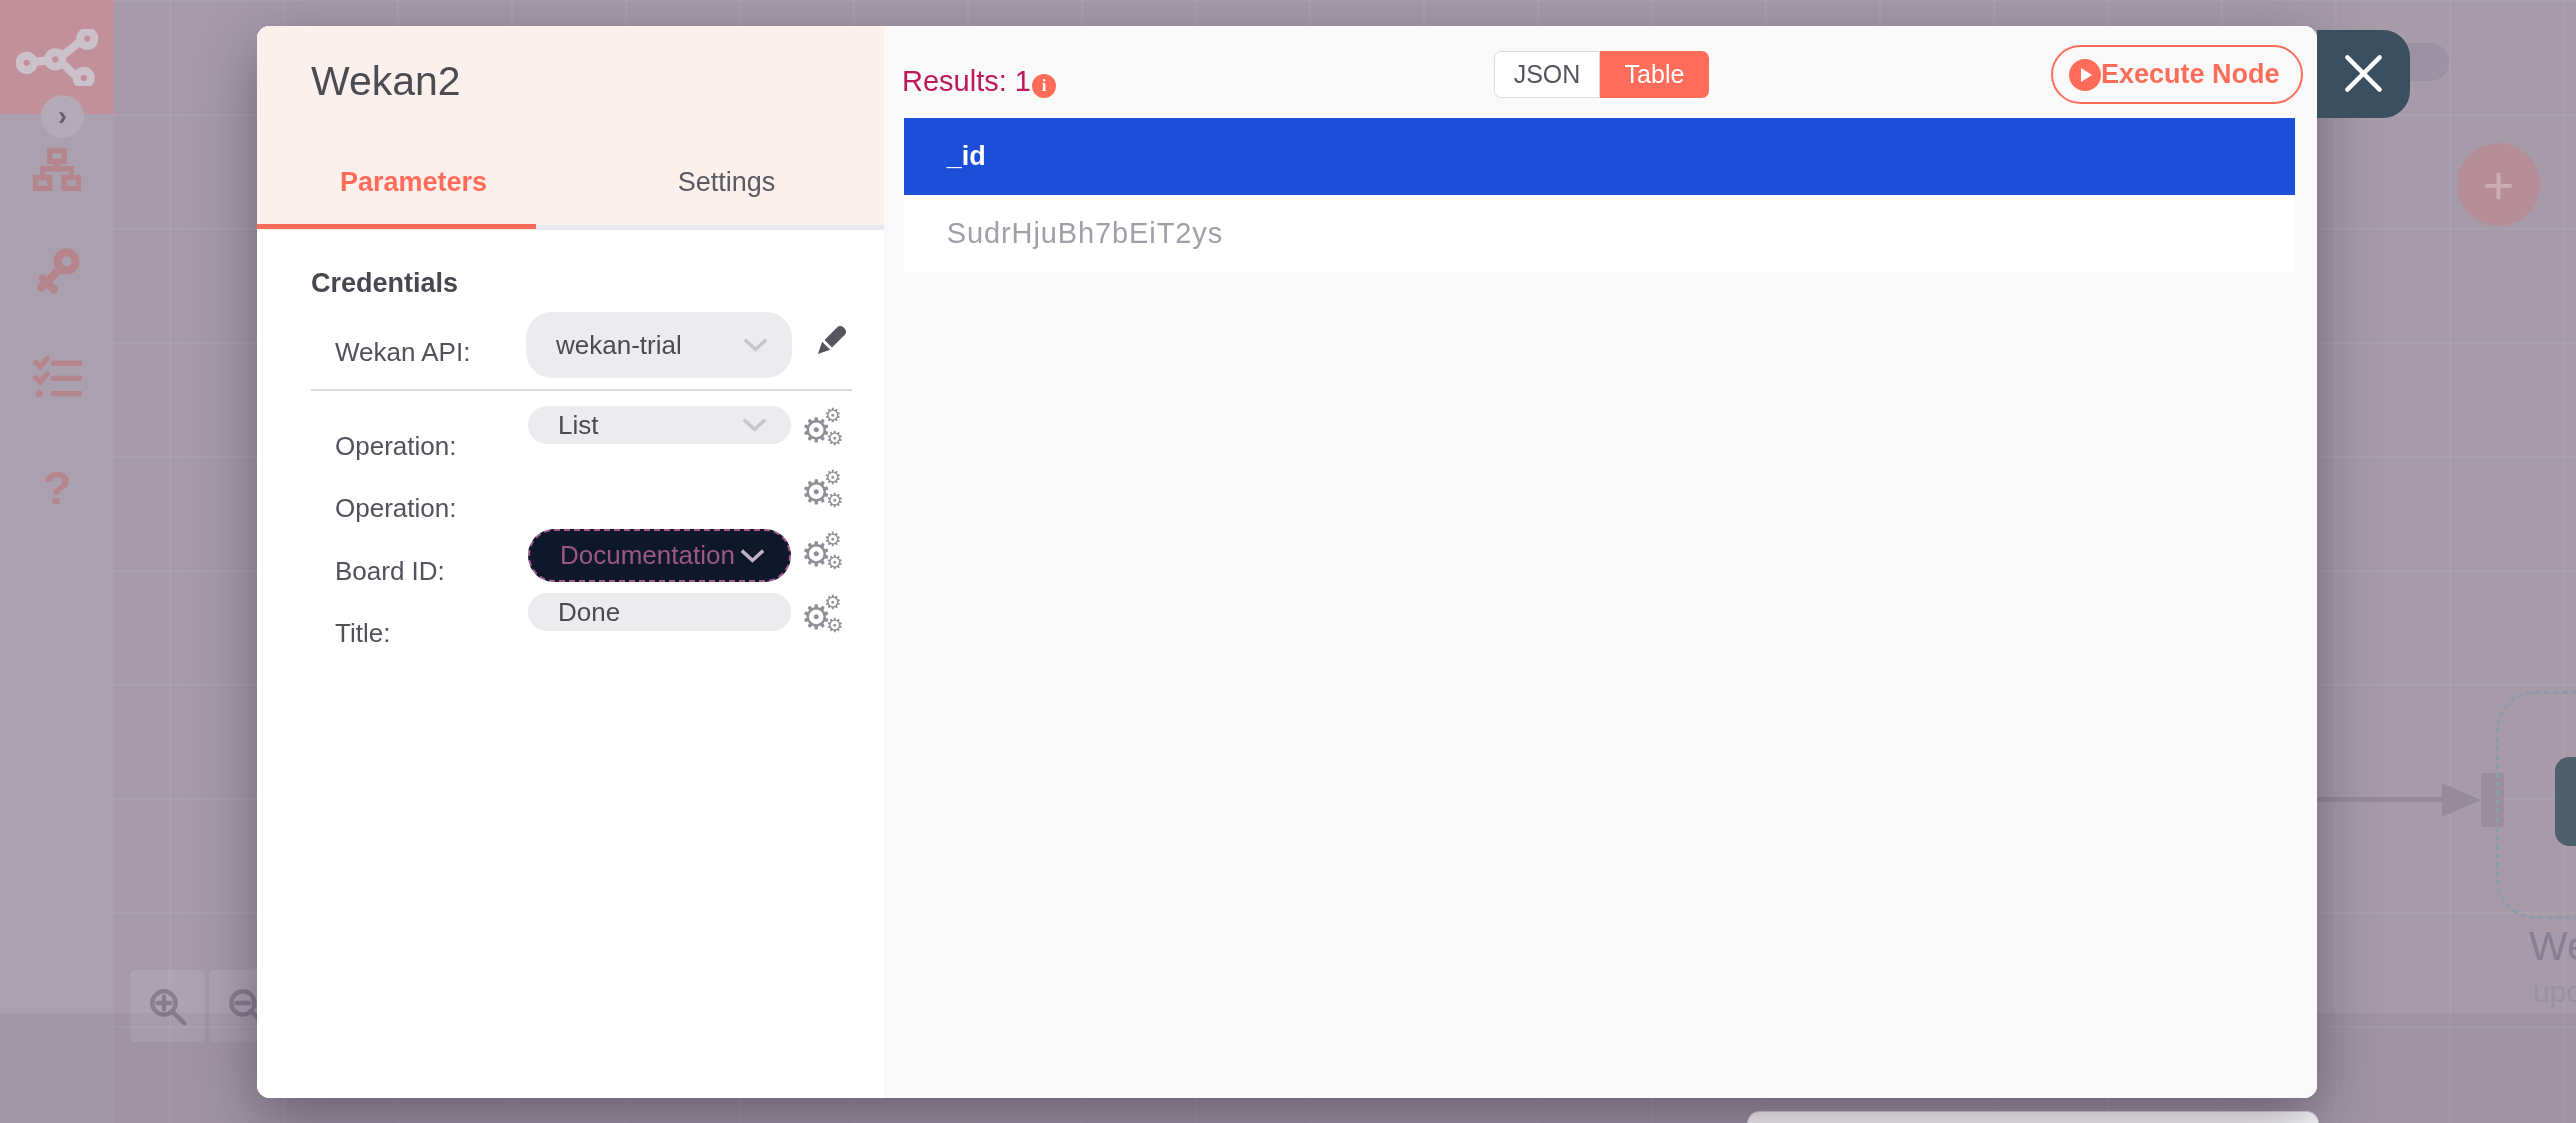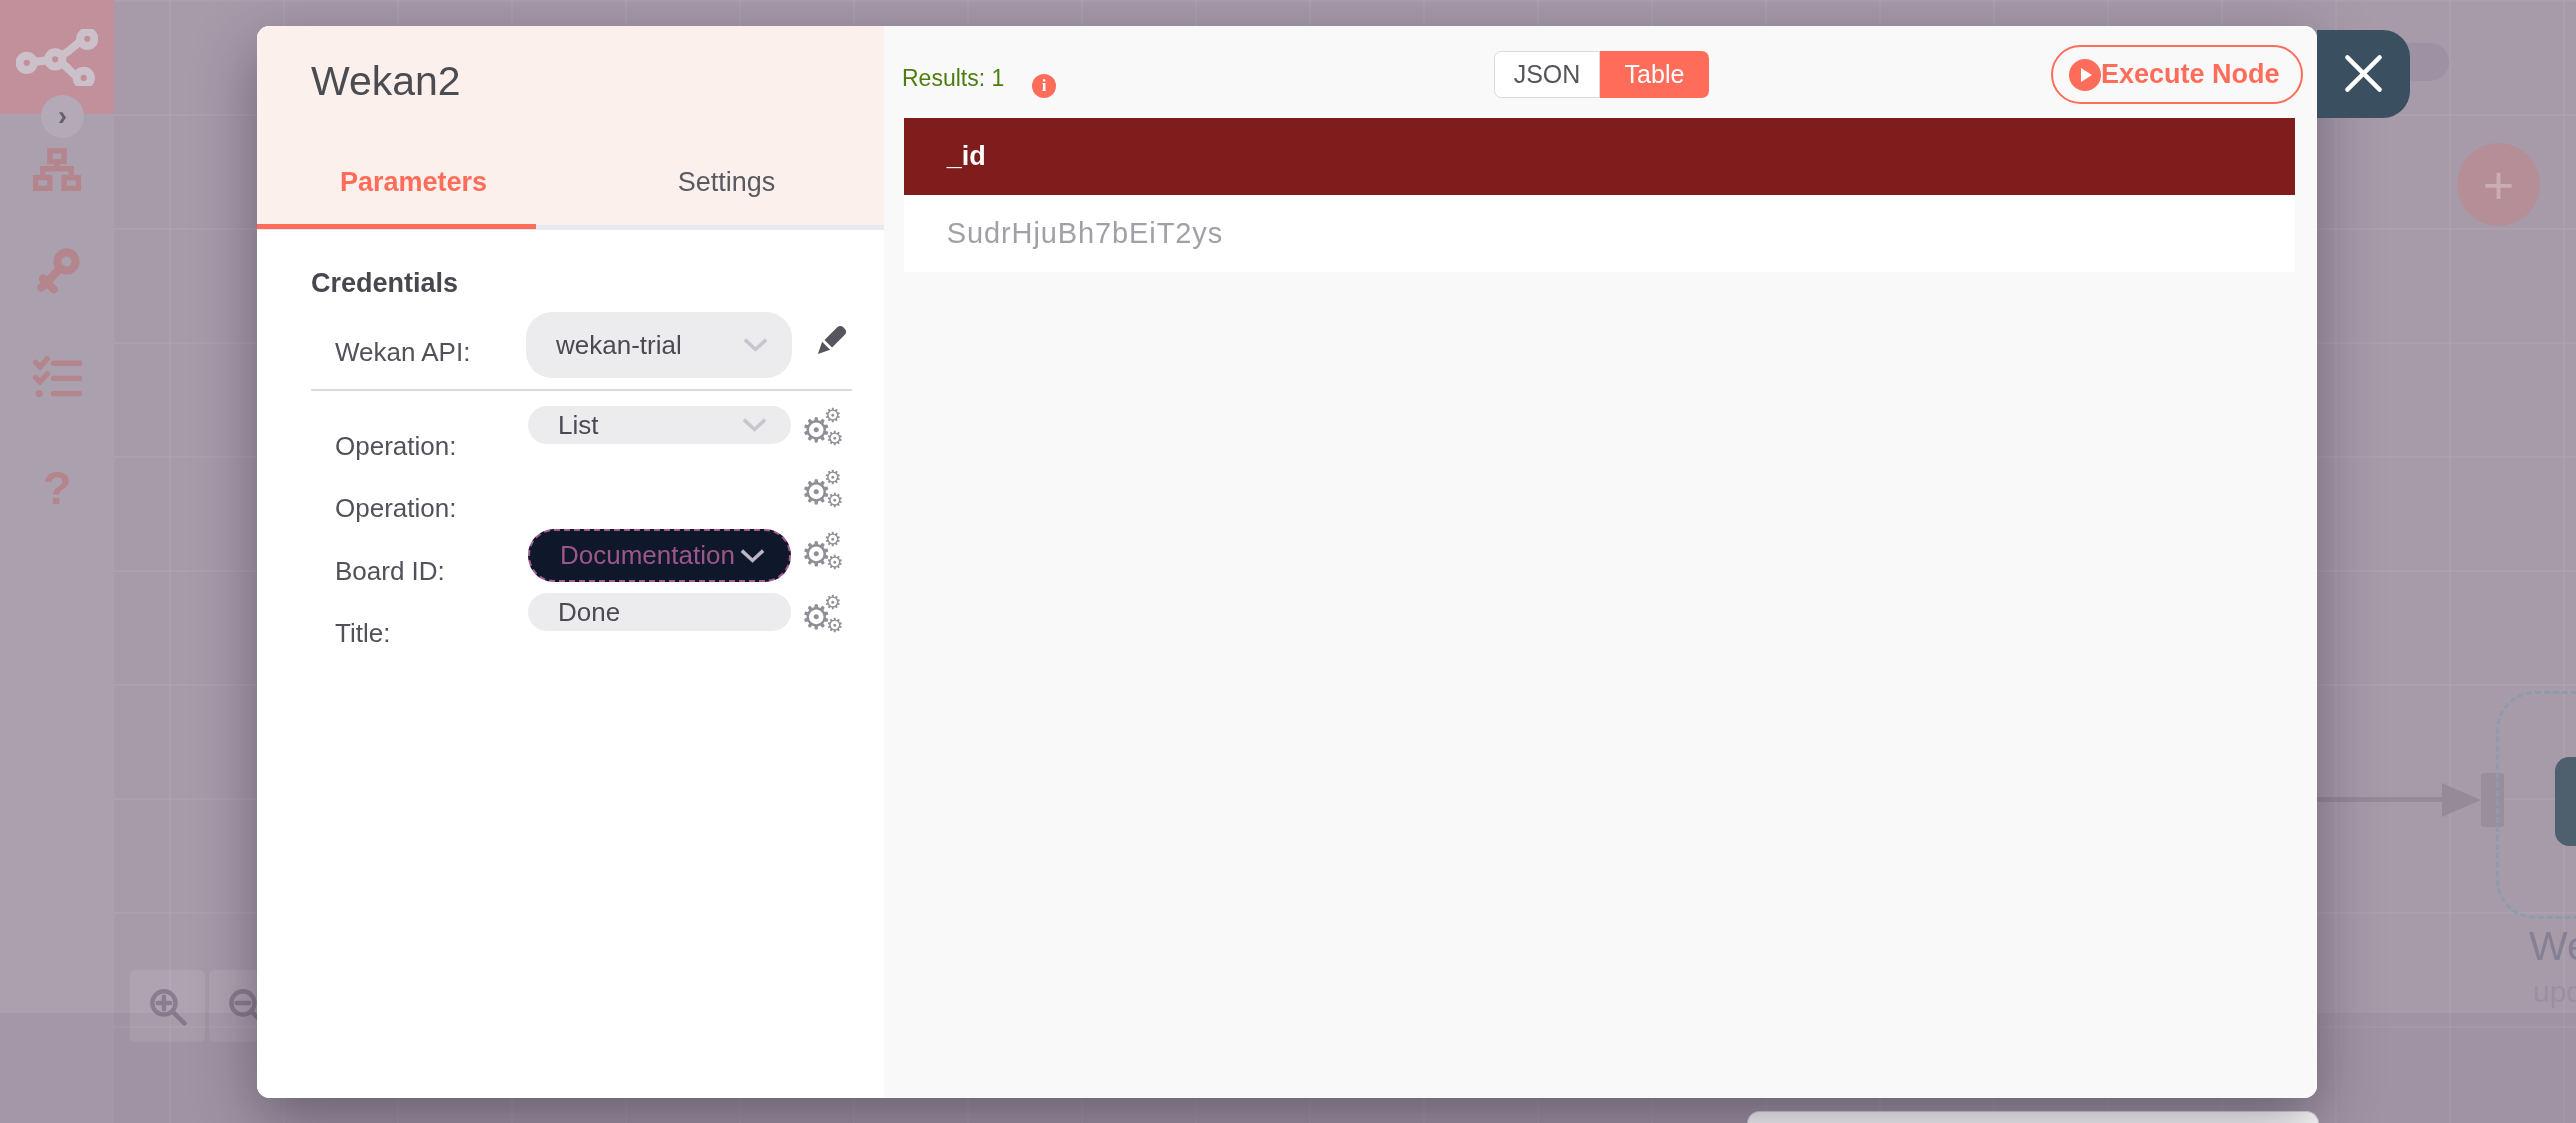--- a/index.html
+++ b/index.html
@@ -56,34 +56,34 @@
   #pencil-btn{left:556px;top:293px;width:39px;height:39px;display:flex;align-items:center;justify-content:center;}
   .gears{left:544px;width:45px;height:49px;position:absolute;color:#8f8f97;}
   .gears .g-big{position:absolute;left:0;top:7.2px;font-size:34px;line-height:34px;}
   .gears .g-s1{position:absolute;left:23px;top:0px;font-size:19.7px;line-height:19.7px;}
   .gears .g-s2{position:absolute;left:25px;top:23px;font-size:19.7px;line-height:19.7px;}
 
   #pill-board{background:#0f172a;border:2.7px dashed #a3588e;color:#9d568c;}
 
   
   #right-panel{left:627px;top:0;width:1433px;height:1072px;background:#f9f9f9;border-radius:0 12.5px 12.5px 0;}
-  #results-label{left:18px;top:39px;font-size:23px;color:#4d7c0f;}
+  #results-label{left:18px;top:39px;font-size:29px;color:#be185d;}
   #info-badge{left:148px;top:48px;width:24px;height:24px;border-radius:50%;background:#ff6d5a;color:#fff;
     display:flex;align-items:center;justify-content:center;font-size:17px;font-weight:700;font-family:"Liberation Serif",serif;}
   #view-toggle{left:610px;top:25px;height:47px;display:flex;}
   #toggle-json{width:106px;background:#ffffff;border:1.8px solid #d9d9e1;border-radius:7.2px 0 0 7.2px;
     display:flex;align-items:center;justify-content:center;font-size:25px;color:#54545c;box-sizing:border-box;}
   #toggle-table{width:109px;background:#ff6d5a;border-radius:0 7.2px 7.2px 0;
     display:flex;align-items:center;justify-content:center;font-size:25px;color:#ffffff;}
   #execute-btn{left:1167px;top:19px;width:252px;height:59px;border:2.7px solid #ff6d5a;border-radius:32px;
     display:flex;align-items:center;gap:0;padding-left:16px;box-sizing:border-box;color:#ff6d5a;font-size:27px;font-weight:600;}
   #play-badge{width:32px;height:32px;border-radius:50%;background:#ff6d5a;display:flex;align-items:center;justify-content:center;}
   #play-badge .tri{width:0;height:0;border-left:11.6px solid #fff;border-top:7.2px solid transparent;border-bottom:7.2px solid transparent;margin-left:3.6px;}
   #res-table{left:19.7px;top:92px;width:1391px;}
-  #res-thead{width:100%;height:77px;background:#7f1d1d;display:flex;align-items:center;box-sizing:border-box;padding-left:43px;
+  #res-thead{width:100%;height:77px;background:#1d4ed8;display:flex;align-items:center;box-sizing:border-box;padding-left:43px;
     font-size:27px;font-weight:700;color:#ffffff;text-align:right;}
   #res-row{width:100%;height:77px;background:#ffffff;display:flex;align-items:center;box-sizing:border-box;padding-left:43px;
     font-size:29px;font-weight:300;color:#a0a0a8;letter-spacing:0.9px;}
 
   
   #close-btn{left:2317px;top:29.5px;width:93px;height:88px;background:#3a4f5f;border-radius:0 27px 27px 0;z-index:11;
     display:flex;align-items:center;justify-content:center;}
   #toggle-ghost{left:2394px;top:43px;width:55px;height:38px;background:#9c92a3;border-radius:0 19px 19px 0;z-index:9;}
   #add-btn{left:2457px;top:143px;width:83px;height:83px;border-radius:50%;background:#b58e97;z-index:3;
     display:flex;align-items:center;justify-content:center;color:#cbadb2;font-size:54px;font-weight:200;line-height:0;}

